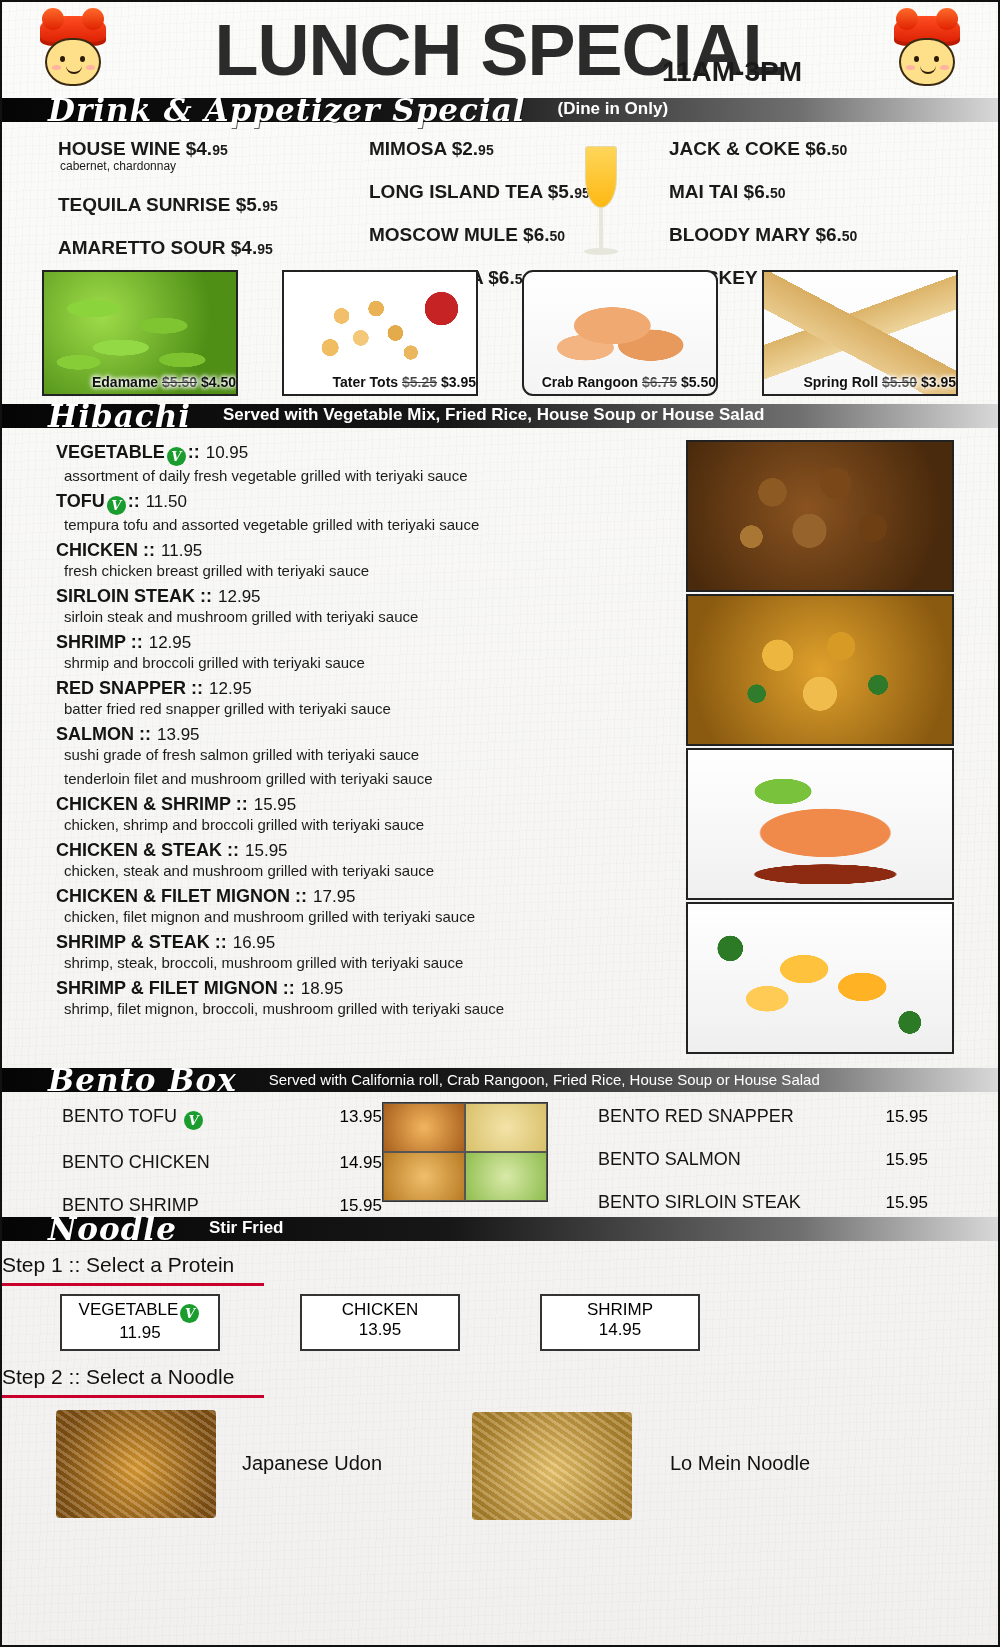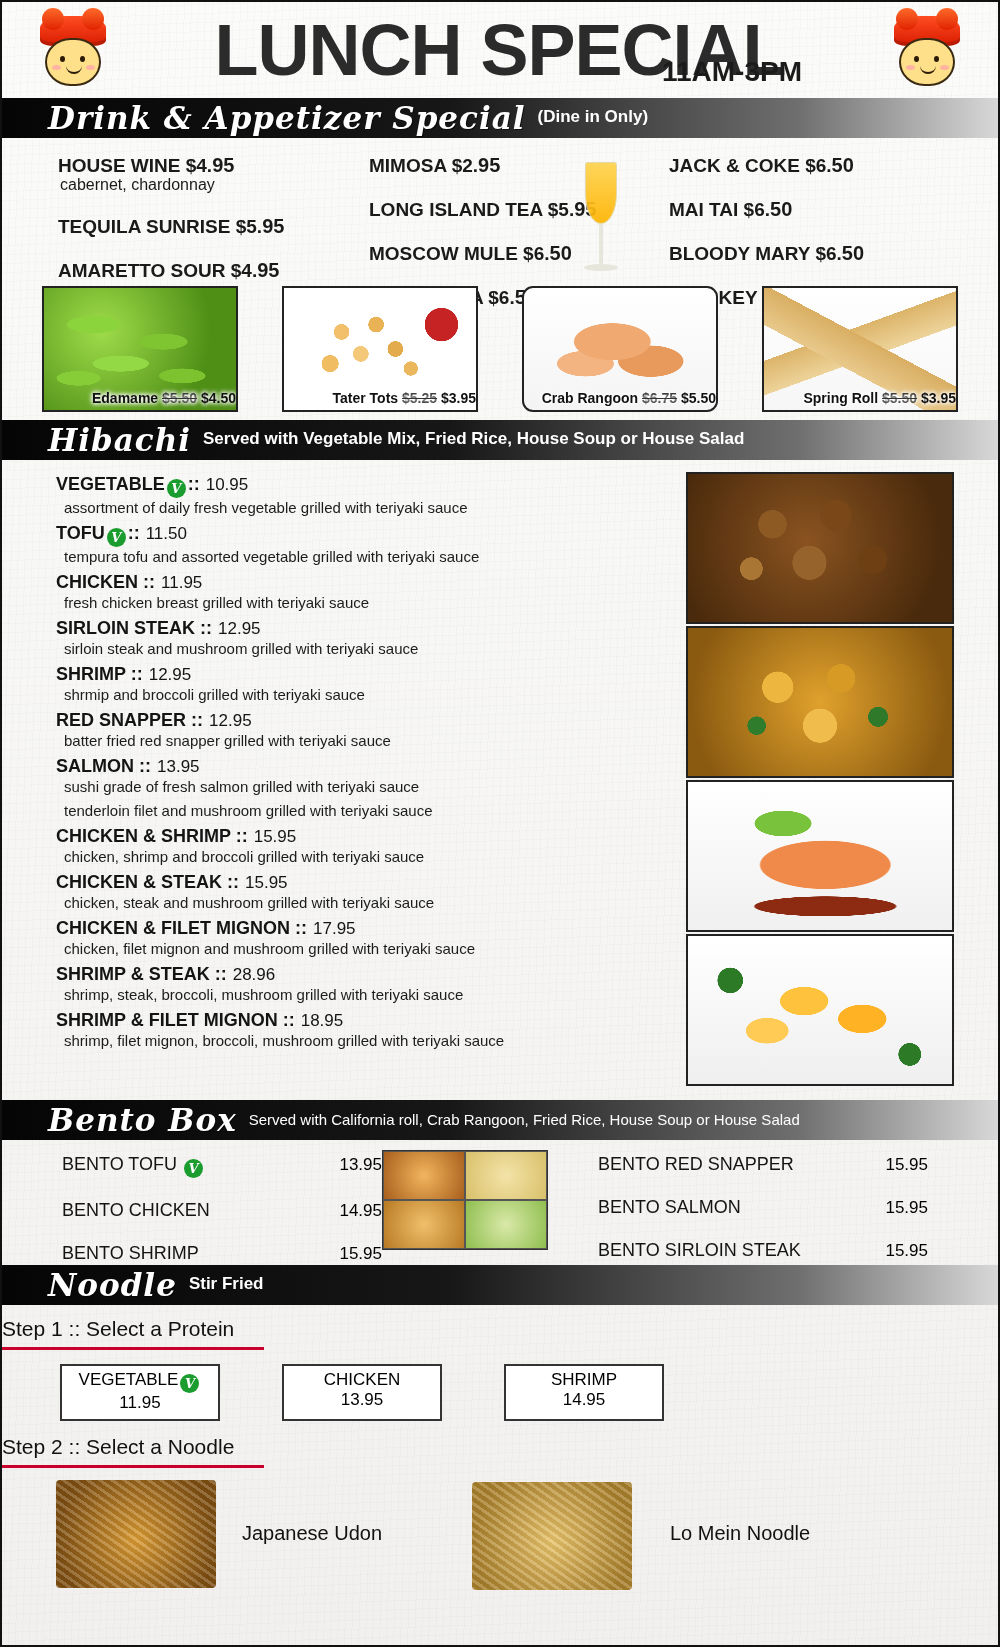--- a/index.html
+++ b/index.html
@@ -56,24 +56,25 @@
   .chef .hat:before{ left:2px; }
   .chef .hat:after{ right:2px; }
   .chef .eye { position:absolute; width:5px;height:6px;background:#2b1b08;border-radius:50%; bottom:24px;}
   .chef .eye.l{ left:24px;} .chef .eye.r{ left:44px;}
   .chef .mouth{ position:absolute; bottom:12px; left:30px; width:16px;height:8px;border-bottom:2px solid #2b1b08;border-radius:0 0 10px 10px;}
   .chef .cheek{position:absolute;bottom:16px;width:9px;height:5px;background:#ffb3a0;border-radius:50%;}
   .chef .cheek.l{left:16px;} .chef .cheek.r{left:50px;}
 
   
   .banner {
-    height:40px;
+    height:24px;
     background:linear-gradient(90deg,#050505 0%, #171717 45%, #6f6f6f 80%, #d8d8d8 100%);
     display:flex; align-items:center; padding-left:46px; color:#fff;
     position:relative;
+    gap:20px;
   }
   .banner .script {
     font-family:"DejaVu Serif", serif;
     font-style:italic;
     font-size:31px; font-weight:bold;
     letter-spacing:1px;
     text-shadow:1px 1px 0 rgba(0,0,0,.6);
   }
   .banner .sub {
     font-size:17px; font-weight:bold; margin-left:12px; padding-bottom:2px;
@@ -82,22 +83,22 @@
 
   
   .drinks {
     position:relative; padding:14px 0 0 0; height:148px;
   }
   .drink-col { position:absolute; top:16px; }
   .drink-col.c1{ left:56px; }
   .drink-col.c2{ left:367px; }
   .drink-col.c3{ left:655px;margin-left:12px; }
   .drink-item { font-size:19px; font-weight:bold; color:#1a1a1a; margin-bottom:21px; white-space:nowrap;}
-  .drink-item .cents{ font-size:20px; }
-  .drink-note{ display:block; font-size:16px; font-weight:normal; margin-top:-1px; margin-left:2px;}
+  .drink-item .cents{ font-size:14px; }
+  .drink-note{ display:block; font-size:12px; font-weight:normal; margin-top:-1px; margin-left:2px;}
   .mimosa {
     position:absolute; left:578px; top:24px; width:42px; height:120px;
   }
   .mimosa .bowl{
     position:absolute; top:0; left:5px; width:32px;height:62px;
     background:linear-gradient(#ffd34d,#ffb400);
     border:1px solid #e3d6a0;
     border-radius:3px 3px 16px 16px/3px 3px 30px 30px;
     opacity:.92;
   }
@@ -212,21 +213,21 @@
   .bq3{background:radial-gradient(circle at 50% 50%,#f0bf6c,#b87a23);}
   .bq4{background:radial-gradient(circle at 50% 50%,#d9e9a8,#8fbe4f);}
 
   
   .noodle{ position:relative; height:230px; }
   .step{
     font-size:21px; color:#111; padding-bottom:6px;
     display:inline-block; border-bottom:3px solid #c9002b; padding-right:30px;
   }
   .step-line{ position:relative;}
-  .proteins{ display:flex; margin:14px 0 0 58px; gap:62px;}
+  .proteins{ display:flex; margin:8px 0 0 58px; gap:80px;}
   .protein{
     width:160px; border:2px solid #333; background:#fff;
     text-align:center; padding:4px 0 6px;
   }
   .protein .nm{ font-size:17px; }
   .protein .pr{ font-size:17px; }
   .noodle-types{ position:relative; margin-top:12px; height:110px;}
   .nood-img{ position:absolute; width:160px;height:108px; border-radius:4px; overflow:hidden;}
   .nood-img.a{ left:54px; top:0; background:radial-gradient(circle at 50% 55%, #d99a33, #7d4e12 80%);}
   .nood-img.b{ left:470px; top:2px; background:radial-gradient(circle at 50% 55%, #e8c36b, #a87f2c 80%);}
@@ -422,21 +423,21 @@
         <div class="hib-name"><span>CHICKEN &amp; STEAK</span> <span>::</span><span class="hib-price">15.95</span></div>
         <div class="hib-desc">chicken, steak and mushroom grilled with teriyaki sauce</div>
       </div>
 
       <div class="hib-item">
         <div class="hib-name"><span>CHICKEN &amp; FILET MIGNON</span> <span>::</span><span class="hib-price">17.95</span></div>
         <div class="hib-desc">chicken, filet mignon and mushroom grilled with teriyaki sauce</div>
       </div>
 
       <div class="hib-item">
-        <div class="hib-name"><span>SHRIMP &amp; STEAK</span> <span>::</span><span class="hib-price">28.96</span></div>
+        <div class="hib-name"><span>SHRIMP &amp; STEAK</span> <span>::</span><span class="hib-price">16.95</span></div>
         <div class="hib-desc">shrimp, steak, broccoli, mushroom grilled with teriyaki sauce</div>
       </div>
 
       <div class="hib-item">
         <div class="hib-name"><span>SHRIMP &amp; FILET MIGNON</span> <span>::</span><span class="hib-price">18.95</span></div>
         <div class="hib-desc">shrimp, filet mignon, broccoli, mushroom grilled with teriyaki sauce</div>
       </div>
     </div>
 
     <div class="hib-photos">

